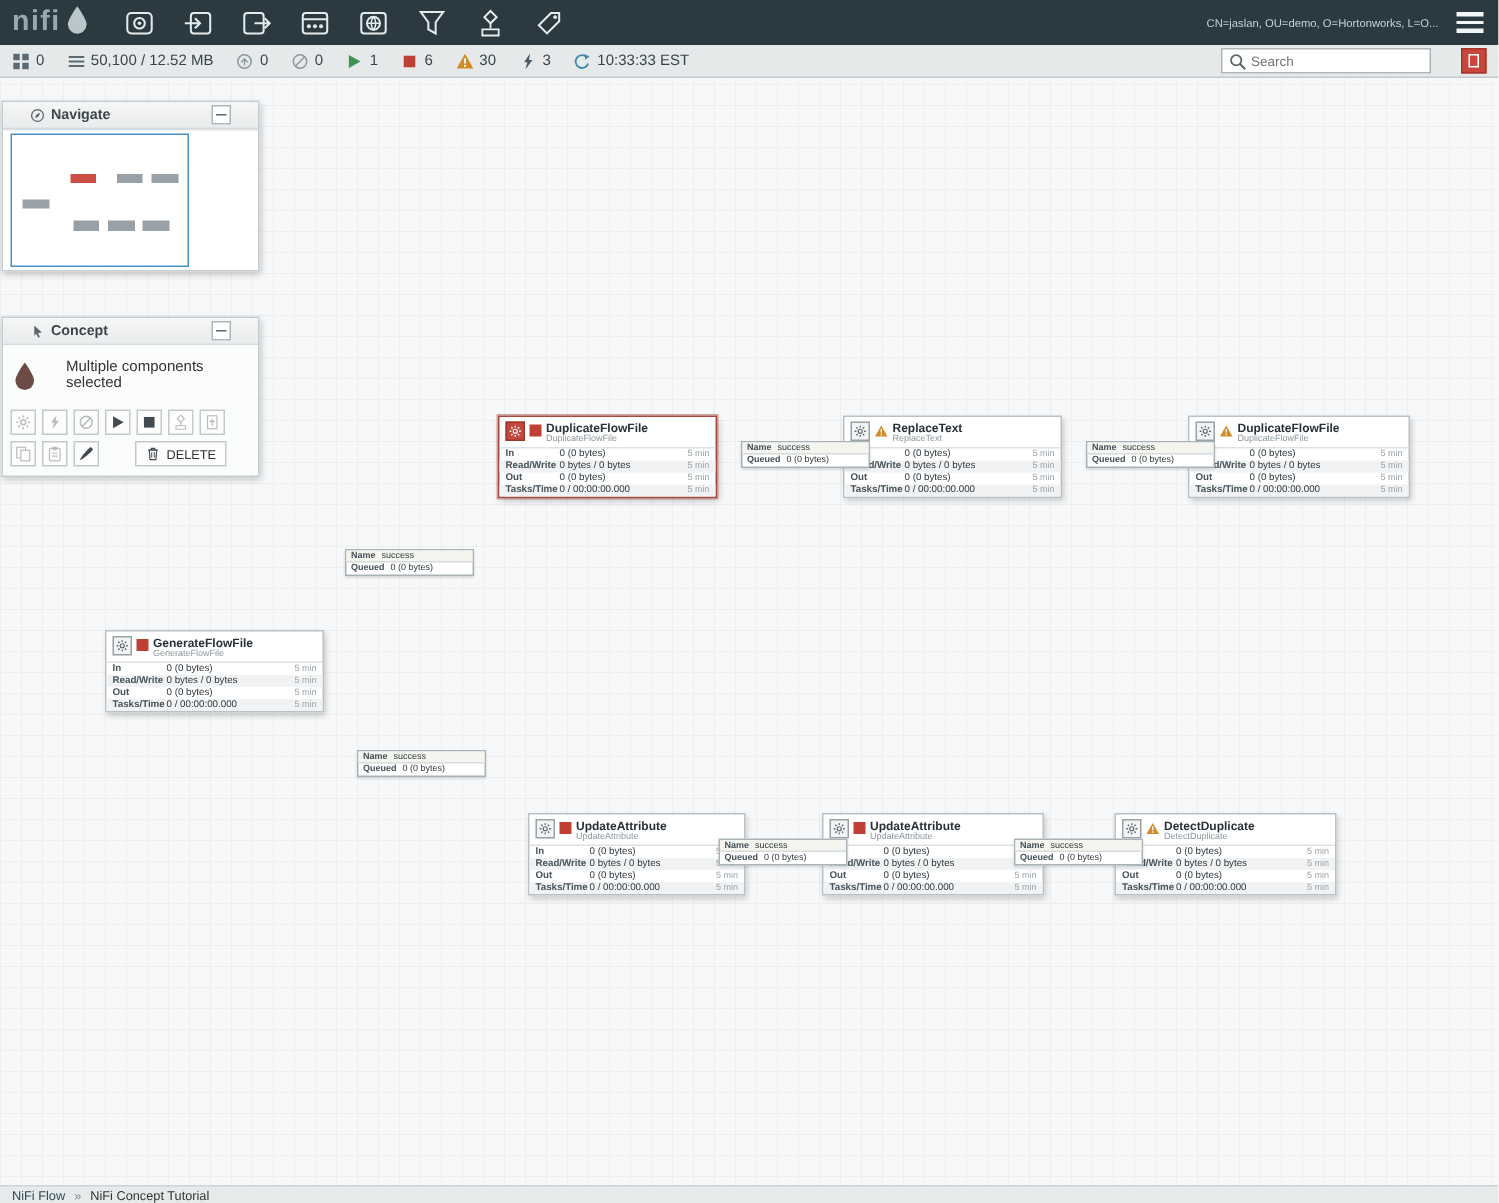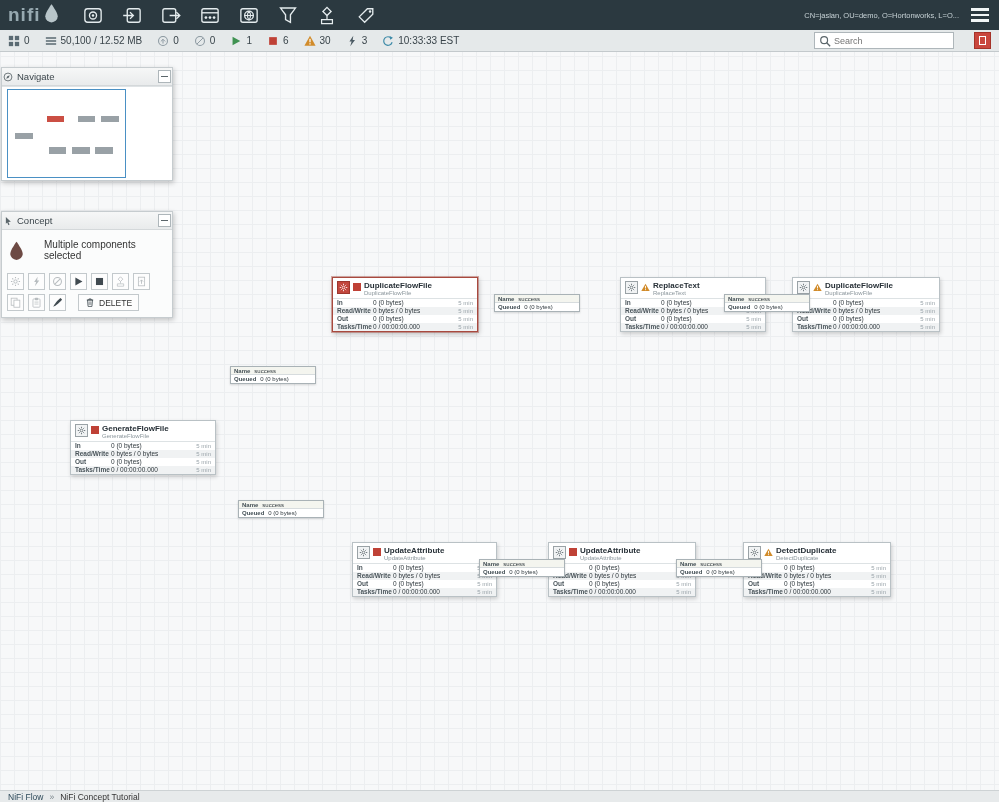--- a/index.html
+++ b/index.html
@@ -73,21 +73,21 @@
   #notification-button{width:17px;height:17px;background:#c9463d;margin-left:5px;border:1px solid #a53329;
     display:flex;align-items:center;justify-content:center;cursor:pointer}
   #notification-button i{display:block;width:7px;height:9px;border:1.2px solid #fff}
 
   
   .side-panel{position:absolute;left:1px;width:172px;background:#fbfcfc;border:1px solid #c6cccf;
     box-shadow:1px 2px 5px rgba(0,0,0,.22);z-index:5}
   #navigate-panel{top:67px}
   #operate-panel{top:211px}
   .panel-header{height:18px;background:linear-gradient(#f6f7f7,#e9ebec);border-bottom:1px solid #d4d8da;
-    display:flex;align-items:center;gap:4px;padding:0 1px;font-size:9.5px;font-weight:normal;color:#3c464c}
+    display:flex;align-items:center;gap:4px;padding:0 18px;font-size:9.5px;font-weight:bold;color:#3c464c}
   .panel-header .hdr-icon{color:#5b666b}
   .panel-header .hdr-icon svg{width:10px;height:10px;display:block}
   .panel-min-btn{margin-left:auto;width:13px;height:13px;border:1px solid #aeb6ba;background:#fff;
     display:flex;align-items:center;justify-content:center;cursor:pointer}
   .panel-min-btn i{display:block;width:7px;height:1.6px;background:#5b666b}
   #navigate-toolbar{display:flex;align-items:center;gap:7px;padding:5px 6px;height:26px}
   .nav-btn{width:20px;height:17px;display:flex;align-items:center;justify-content:center;
     color:#3b8fb4;cursor:pointer}
   .nav-btn svg{width:15px;height:15px;display:block}
   #birdseye{position:relative;height:94px;background:#fff;border-top:1px solid #dfe3e5;cursor:move}
@@ -99,21 +99,21 @@
   #selection-row{display:flex;align-items:center;gap:20px;min-height:34px;padding:2px 2px 6px}
   #operate-drop-icon{color:#6d4a44}
   #operate-drop-icon svg{width:15px;height:21px;display:block}
   #selection-text{font-size:10px;color:#333}
   .op-row{display:flex;align-items:center;gap:4px;margin-top:4px}
   .op-btn{width:17px;height:17px;border:1px solid #c3c9cc;background:#fdfdfd;display:flex;
     align-items:center;justify-content:center;color:#404a50;cursor:pointer}
   .op-btn svg{width:11px;height:11px;display:block}
   .op-btn.muted{color:#b7bcbf}
   #delete-button{height:17px;border:1px solid #c3c9cc;background:#fdfdfd;display:flex;align-items:center;
-    gap:4px;padding:0 6px;font-size:8.5px;color:#333;cursor:pointer;margin-left:8px}
+    gap:4px;padding:0 6px;font-size:8.5px;color:#333;cursor:pointer;margin-left:20px}
   #delete-button .op-ic{color:#404a50}
   #delete-button .op-ic svg{width:10px;height:11px;display:block}
 
   
   #breadcrumb-bar{position:absolute;left:0;right:0;bottom:0;height:12px;background:#e7eaeb;
     border-top:1px solid #cdd2d4;z-index:6;display:flex;align-items:center;gap:6px;padding:0 8px;
     font-size:8.5px;color:#2e4a5a}
   #crumb-root{cursor:pointer}
   #crumb-sep{color:#7a858b}
   #crumb-current{color:#333}
@@ -228,21 +228,21 @@
           <span class="stat-value">0 (0 bytes)</span>
           <span class="stat-window">5 min</span>
         </div>
         <div class="stat-row">
           <span class="stat-label">Tasks/Time</span>
           <span class="stat-value">0 / 00:00:00.000</span>
           <span class="stat-window">5 min</span>
         </div>
       </div>
     </div>
-    <div class="processor" style="left: 620px; top: 277px; width: 146px;">
+    <div class="processor" style="left: 562px; top: 277px; width: 146px;">
       <div class="proc-header">
         <div class="proc-icon">
           <svg viewBox="0 0 14 14">
             <circle cx="7" cy="7" r="2.1" fill="none" stroke="currentColor" stroke-width="1.2"></circle>
             <path d="M7,1.2 V3 M7,11 V12.8 M1.2,7 H3 M11,7 H12.8 M2.9,2.9 L4.2,4.2 M9.8,9.8 L11.1,11.1 M2.9,11.1 L4.2,9.8 M9.8,4.2 L11.1,2.9" fill="none" stroke="currentColor" stroke-width="1.4"></path>
           </svg>
         </div>
         <div class="state-icon invalid">
           <svg viewBox="0 0 14 14">
             <path d="M7,1 L13.5,12.5 H0.5 Z" fill="currentColor"></path>

